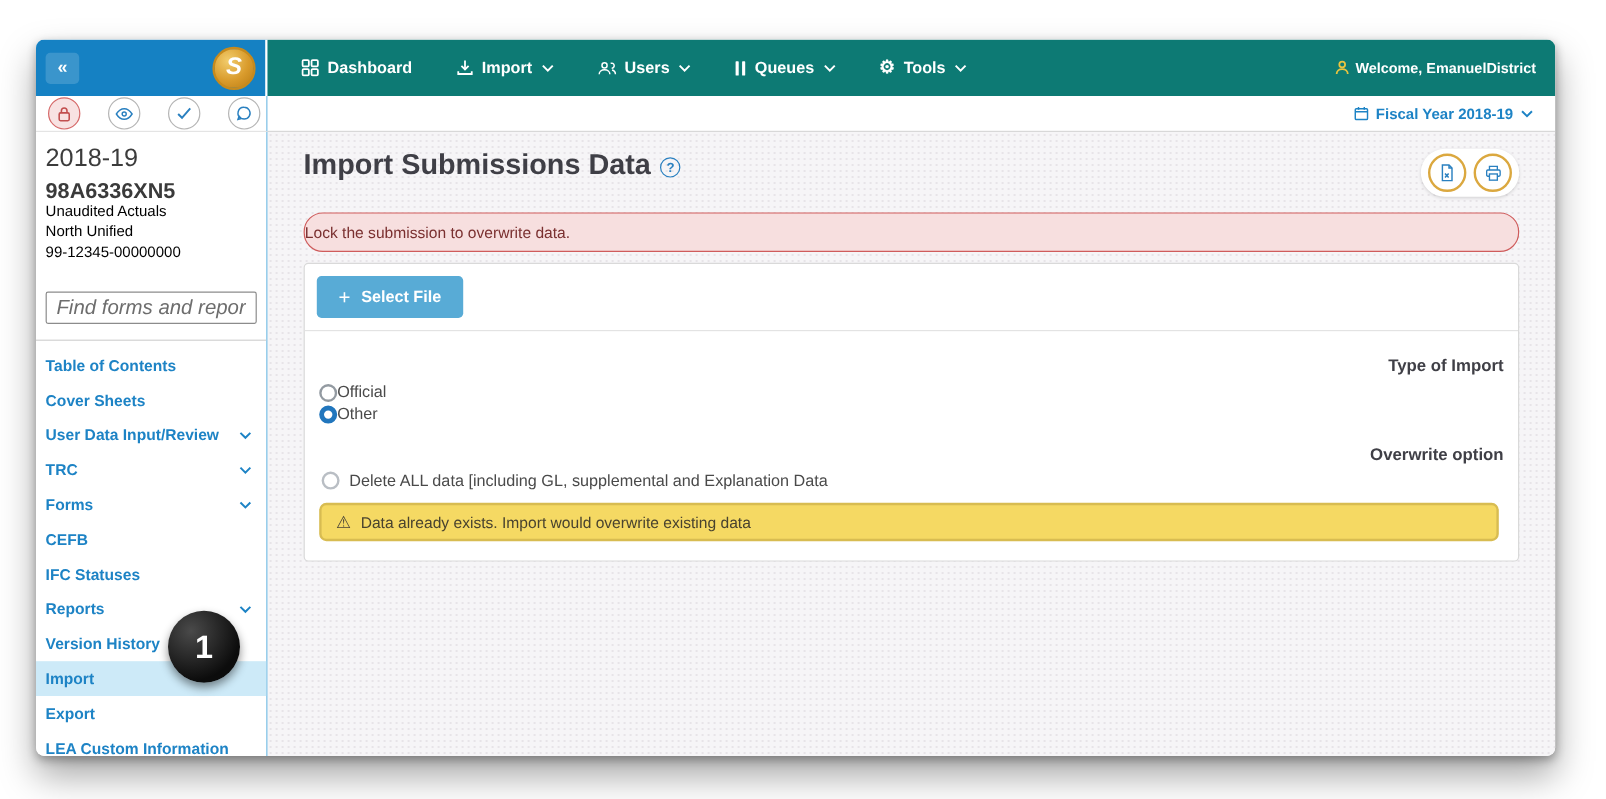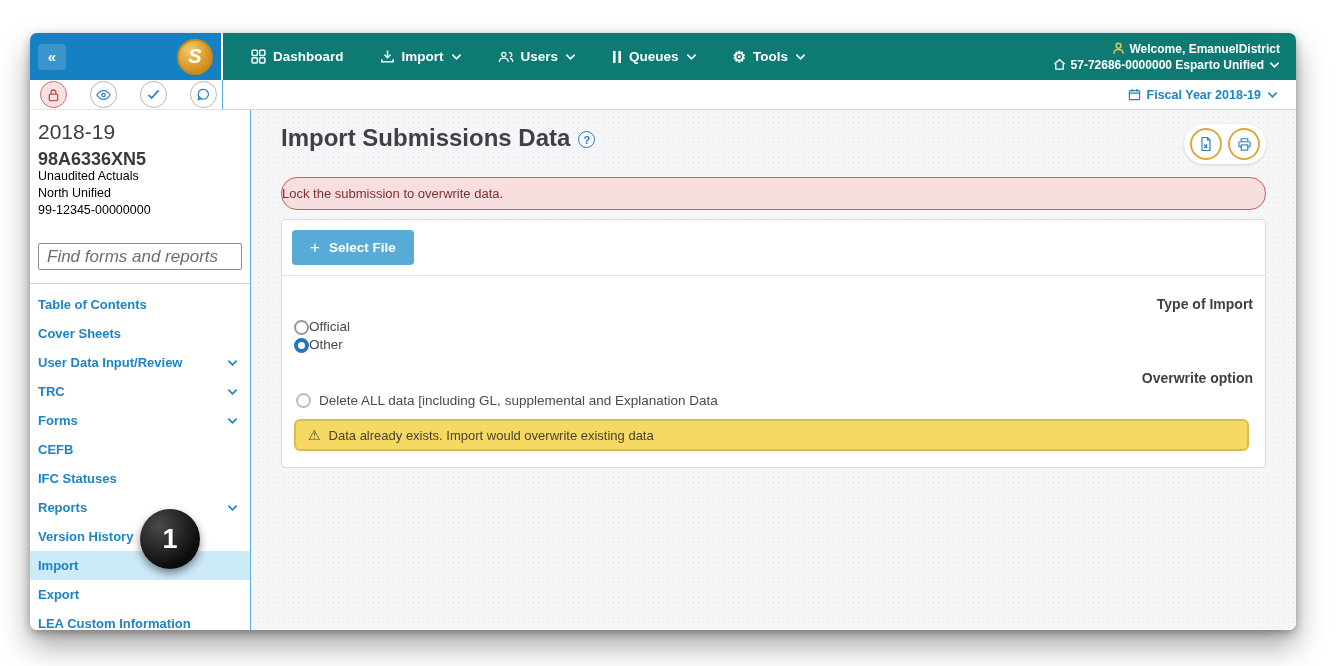--- a/index.html
+++ b/index.html
@@ -39,21 +39,21 @@
   .tb-circle { width:27px; height:27px; border-radius:50%; border:1px solid #b5b5b5;
                background:#fff; display:flex; align-items:center; justify-content:center;
                cursor:pointer; }
   .tb-circle.alert-state { border-color:#d66a6a; background:#f8e2e2; }
   .toolbar-right { flex:1; display:flex; align-items:center; justify-content:flex-end;
                    gap:6px; background:#fff; border-bottom:1px solid #d8d8d8;
                    padding-right:18px; color:#1d83c5; font-size:12.5px; font-weight:bold; }
 
   
   .app-body { display:flex; height:520px; }
-  .sidebar { width:221px; background:#fff; border-right:1px solid #57aede;
+  .sidebar { width:193px; background:#fff; border-right:1px solid #57aede;
              padding:10px 0 0 0; overflow:hidden; }
   .sb-info { padding:0 8px; }
   .sb-year { font-size:21px; color:#3c3c3c; margin-bottom:7px; font-weight:normal; }
   .sb-id { font-size:18px; font-weight:bold; color:#3a3a3a; line-height:17px; }
   .sb-line { font-size:12.5px; color:#000000; line-height:17px; }
   .sb-search { width:100%; margin-top:24px; height:27px; border:1px solid #8c8c8c;
                border-radius:2px; padding:0 8px; font-style:italic; font-size:17px;
                color:#444; font-family:"Liberation Sans", sans-serif; }
   .sb-search::placeholder { color:#6d6d6d; font-style:italic; }
   .sb-divider { border-top:1px solid #d2d2d2; margin-top:13px; }
@@ -184,30 +184,20 @@
       </div>
 
       <div class="header-right">
         <div class="hr-line">
           <svg width="13" height="13" viewBox="0 0 14 14" fill="none" stroke="#e9c440" stroke-width="1.6">
             <circle cx="7" cy="4" r="2.6"></circle>
               <path d="M2 12.6c0-2.8 2.2-4.4 5-4.4s5 1.6 5 4.4"></path>
           </svg>
           <span>Welcome, EmanuelDistrict</span>
         </div>
-        <div class="hr-line">
-          <svg width="13" height="13" viewBox="0 0 14 14" fill="none" stroke="#fff" stroke-width="1.4">
-            <path d="M1.5 6.5 7 1.8l5.5 4.7"></path>
-              <path d="M3 6v6h8V6"></path>
-          </svg>
-          <span>57-72686-0000000 Esparto Unified</span>
-          <svg width="11" height="8" viewBox="0 0 12 8" fill="none" stroke="#fff" stroke-width="1.8">
-              <path d="M1.5 1.5 6 6l4.5-4.5"></path>
-            </svg>
-        </div>
       </div>
     </div>
   </div>
 
   <div class="toolbar">
     <div class="toolbar-left">
       <div class="tb-circle alert-state">
         <svg width="13" height="14" viewBox="0 0 14 15" fill="none" stroke="#c24f4f" stroke-width="1.4">
           <rect x="2.5" y="6.5" width="9" height="7" rx="1.2"></rect>
             <path d="M4.5 6.5V4.6a2.5 2.5 0 0 1 5 0v1.9"></path>

